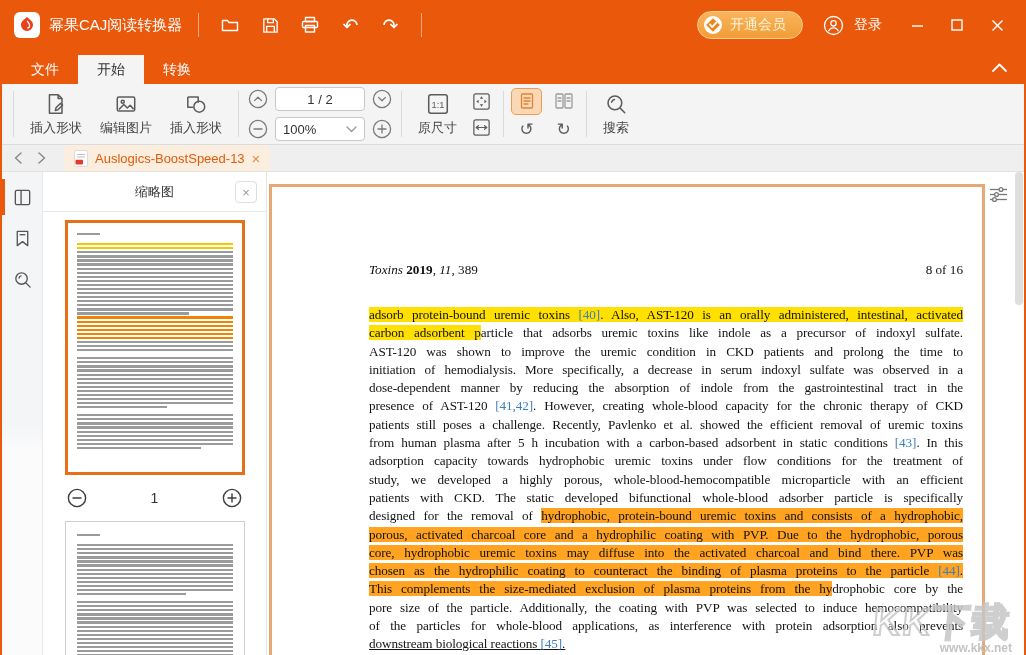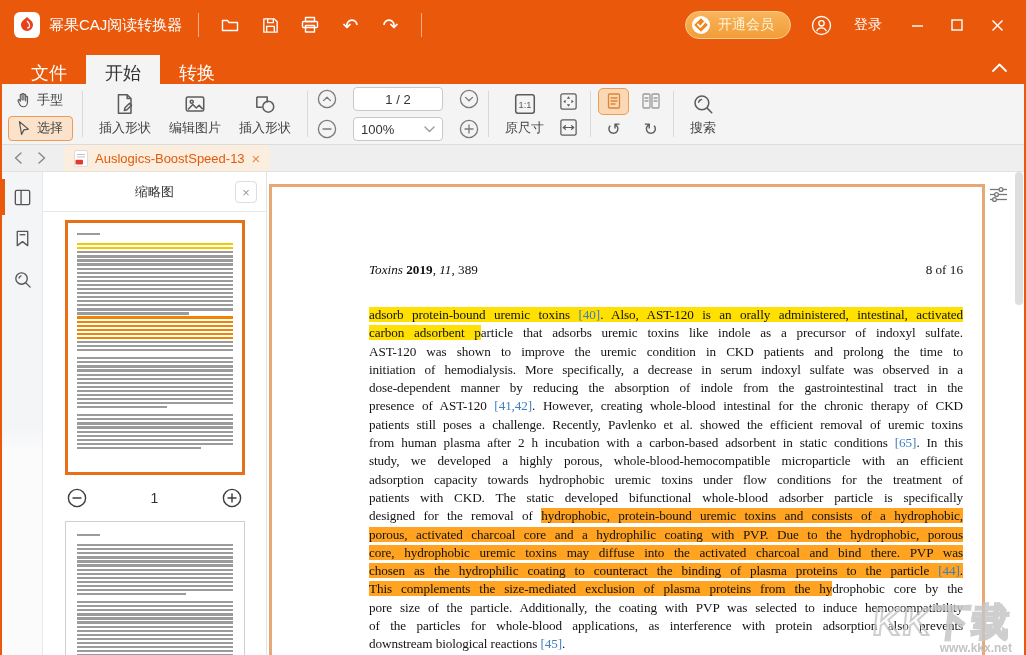--- a/index.html
+++ b/index.html
@@ -16,45 +16,45 @@
   .app-icon { width:26px; height:26px; background:#fff; border-radius:6px; display:flex;
     align-items:center; justify-content:center; }
   .app-title { color:#fff; font-size:15px; }
   .tb-divider { width:1px; height:24px; background:rgba(255,255,255,.5); margin:0 6px; }
   .tb-btn { width:30px; height:30px; background:none; border:none; color:#fff; display:flex;
     align-items:center; justify-content:center; font-size:19px; cursor:pointer; }
   .tb-spacer { flex:1; }
   .vip-btn { display:flex; align-items:center; gap:7px; background:linear-gradient(#F8B45C,#F29D37);
     border:1px solid #FBCD8E; border-radius:15px; padding:3px 16px 3px 5px; color:#FDF3D4;
     font-size:14px; cursor:pointer; }
-  .login-btn { display:flex; align-items:center; gap:22px; background:none; border:none; color:#fff;
+  .login-btn { display:flex; align-items:center; gap:10px; background:none; border:none; color:#fff;
     font-size:14px; margin:0 10px; cursor:pointer; }
   .win-btn { width:30px; height:30px; background:none; border:none; display:flex; align-items:center;
     justify-content:center; cursor:pointer; }
 
   
   .menubar { height:34px; background:var(--accent,#EA580C); display:flex; align-items:flex-end;
     padding-left:10px; flex-shrink:0; }
-  .menu-tab { height:29px; padding:6px 19px; color:#fff; font-size:18px; cursor:pointer; }
+  .menu-tab { height:29px; padding:6px 19px; color:#fff; font-size:14px; cursor:pointer; }
   .menu-tab.active { background:#F4F4F4; color:#333; }
   .ribbon-collapse { margin-left:auto; margin-right:16px; align-self:center; background:none;
     border:none; cursor:pointer; }
 
   
   .ribbon { height:61px; background:#F4F4F4; border-bottom:1px solid #DCDCDC; display:flex;
     align-items:center; padding:0 4px; flex-shrink:0; }
   .rb-divider { width:1px; height:46px; background:#D9D9D9; margin:0 7px; flex-shrink:0; }
   .rb-col { display:flex; flex-direction:column; gap:3px; padding:0 2px; }
   .rb-small { display:flex; align-items:center; gap:5px; height:25px; padding:0 9px 0 5px;
     font-size:13px; color:#444; background:none; border:1px solid transparent; border-radius:4px;
     cursor:pointer; }
   .rb-small.active { background:#FBE2CB; border-color:#ED9A55; }
   .rb-big { display:flex; flex-direction:column; align-items:center; gap:3px; padding:3px 9px;
     font-size:13px; color:#444; background:none; border:none; cursor:pointer; }
-  .rb-grid { display:grid; grid-template-columns:auto auto auto; gap:6px 16px; align-items:center;
+  .rb-grid { display:grid; grid-template-columns:auto auto auto; gap:6px 7px; align-items:center;
     padding:0 2px; }
   .circ-btn { width:20px; height:20px; border:none; background:none; padding:0; cursor:pointer;
     display:flex; align-items:center; justify-content:center; }
   .page-input { width:90px; height:24px; border:1px solid #C8C8C8; border-radius:4px;
     text-align:center; font-size:13px; color:#333; background:#fff; }
   .zoom-select { width:90px; height:24px; border:1px solid #C8C8C8; border-radius:4px; background:#fff;
     display:flex; align-items:center; justify-content:space-between; padding:0 7px; font-size:13px;
     color:#333; cursor:pointer; }
   .rb-mini { width:26px; height:23px; background:none; border:none; display:flex; align-items:center;
     justify-content:center; cursor:pointer; }
@@ -103,21 +103,21 @@
   
   .docarea { flex:1; position:relative; background:#fff; overflow:hidden; }
   .page { position:absolute; left:2px; top:12px; width:716px; bottom:-30px; background:#fff;
     border:3px solid #E7A878; padding:75px 19px 0 97px; }
   .page-head { display:flex; justify-content:space-between; font-family:"Liberation Serif","DejaVu Serif",serif;
     font-size:13.2px; color:#111; margin-bottom:28px; }
   .doc-text { font-family:"Liberation Serif","DejaVu Serif",serif; font-size:13.2px;
     letter-spacing:-0.1px; color:#131313; }
   .doc-line { height:18.3px; line-height:18.3px; overflow:hidden; text-align:justify;
     text-align-last:justify; }
-  .doc-line.noj { text-align:center; text-align-last:left; }
+  .doc-line.noj { text-align:center; text-align-last:left;text-decoration:underline; }
   .hl-y { background:var(--hly,#FFE000); }
   .hl-o { background:var(--hlo,#FFA321); }
   .cite { color:var(--cite,#3D7EBF); }
   .view-settings { position:absolute; right:16px; top:14px; background:none; border:none; cursor:pointer; }
   .scrollthumb { position:absolute; right:1px; top:0; width:8px; height:133px; background:#DEDEDE;
     border-radius:4px; cursor:pointer; }
   .watermark { position:absolute; right:12px; bottom:0; text-align:right; pointer-events:none; }
   .wm-big { font-weight:bold; font-size:38px; letter-spacing:2px; color:rgba(255,255,255,.25);
     -webkit-text-stroke:2px #C6C6C6; transform:skewX(-6deg); opacity:.85; }
   .wm-url { font-weight:bold; font-size:12px; color:#C4C4C4; margin-top:-7px; }
@@ -204,38 +204,20 @@
     <div class="menu-tab active">开始</div>
     <div class="menu-tab">转换</div>
     <button class="ribbon-collapse">
       <svg width="17" height="11" viewBox="0 0 17 11" fill="none" stroke="#fff" stroke-width="1.8" stroke-linecap="round" stroke-linejoin="round">
           <path d="M2 9l6.5-6.5L15 9"></path>
         </svg>
     </button>
   </div>
 
   <div class="ribbon">
-    <div class="rb-col">
-      <button class="rb-small">
-        <span>
-          <svg width="18" height="18" viewBox="0 0 20 20" fill="none" stroke="#5c5c5c" stroke-width="1.3" stroke-linecap="round" stroke-linejoin="round">
-              <path d="M7 11.5V4.8a1 1 0 0 1 2 0V10m0-6.2a1 1 0 0 1 2 0V10m0-5.2a1 1 0 0 1 2 0V11m0-4a1 1 0 0 1 2 0v5.2c0 3.1-2 5.3-4.6 5.3-2.2 0-3.6-1.1-4.3-2.9L4.6 11c-.5-1 .9-1.9 1.7-.9l.7 1.4"></path>
-            </svg>
-        </span>
-        <span>手型</span>
-      </button>
-      <button class="rb-small active">
-        <span>
-          <svg width="18" height="18" viewBox="0 0 20 20" fill="none" stroke="#555" stroke-width="1.3" stroke-linejoin="round">
-              <path d="M6 3l10 8.2-5 .9-2.6 5z"></path>
-            </svg>
-        </span>
-        <span>选择</span>
-      </button>
-    </div>
     <div class="rb-divider"></div>
     <button class="rb-big">
       <span>
         <svg width="24" height="24" viewBox="0 0 22 22" fill="none" stroke="#5c5c5c" stroke-width="1.4" stroke-linejoin="round">
             <path d="M5 2.5h8l3.5 3.5v13.5H5z"></path>
             <path d="M13 2.5V6h3.5"></path>
             <path d="M11 14.5l4.2-4.2 1.8 1.8-4.2 4.2-2.4.6z"></path>
           </svg>
       </span>
       <span>插入形状</span>
@@ -524,25 +506,25 @@
         <div class="page-head">
           <span id="doc-header-left"><span style="font-style: italic;">Toxins </span><span style="font-weight: bold;">2019</span><span>, </span><span style="font-style: italic; text-align: center;">11</span><span>, 389</span></span>
           <span>8 of 16</span>
         </div>
         <div class="doc-text" id="doc-text">
             <div class="doc-line"><span class="hl-y">adsorb protein-bound uremic toxins </span><span class="hl-y cite">[40]</span><span class="hl-y">. Also, AST-120 is an orally administered, intestinal, activated</span></div>
             <div class="doc-line"><span class="hl-y">carbon adsorbent p</span><span>article that adsorbs uremic toxins like indole as a precursor of indoxyl sulfate.</span></div>
             <div class="doc-line"><span>AST-120 was shown to improve the uremic condition in CKD patients and prolong the time to</span></div>
             <div class="doc-line"><span>initiation of hemodialysis. More specifically, a decrease in serum indoxyl sulfate was observed in a</span></div>
             <div class="doc-line"><span>dose-dependent manner by reducing the absorption of indole from the gastrointestinal tract in the</span></div>
-            <div class="doc-line"><span>presence of AST-120 </span><span class="cite">[41,42]</span><span>. However, creating whole-blood intestinal for the chronic therapy of CKD</span></div>
+            <div class="doc-line"><span>presence of AST-120 </span><span class="cite">[41,42]</span><span>. However, creating whole-blood capacity for the chronic therapy of CKD</span></div>
             <div class="doc-line"><span>patients still poses a challenge. Recently, Pavlenko et al. showed the efficient removal of uremic toxins</span></div>
-            <div class="doc-line"><span>from human plasma after 2 h incubation with a carbon-based adsorbent in static conditions </span><span class="cite">[65]</span><span>. In this</span></div>
+            <div class="doc-line"><span>from human plasma after 5 h incubation with a carbon-based adsorbent in static conditions </span><span class="cite">[43]</span><span>. In this</span></div>
+            <div class="doc-line"><span>adsorption capacity towards hydrophobic uremic toxins under flow conditions for the treatment of</span></div>
             <div class="doc-line"><span>study, we developed a highly porous, whole-blood-hemocompatible microparticle with an efficient</span></div>
-            <div class="doc-line"><span>adsorption capacity towards hydrophobic uremic toxins under flow conditions for the treatment of</span></div>
             <div class="doc-line"><span>patients with CKD. The static developed bifunctional whole-blood adsorber particle is specifically</span></div>
             <div class="doc-line"><span>designed for the removal of </span><span class="hl-o">hydrophobic, protein-bound uremic toxins and consists of a hydrophobic,</span></div>
             <div class="doc-line"><span class="hl-o">porous, activated charcoal core and a hydrophilic coating with PVP. Due to the hydrophobic, porous</span></div>
             <div class="doc-line"><span class="hl-o">core, hydrophobic uremic toxins may diffuse into the activated charcoal and bind there. PVP was</span></div>
             <div class="doc-line"><span class="hl-o">chosen as the hydrophilic coating to counteract the binding of plasma proteins to the particle </span><span class="hl-o cite">[44]</span><span class="hl-o">.</span></div>
             <div class="doc-line"><span class="hl-o">This complements the size-mediated exclusion of plasma proteins from the hy</span><span>drophobic core by the</span></div>
             <div class="doc-line"><span>pore size of the particle. Additionally, the coating with PVP was selected to induce hemocompatibility</span></div>
             <div class="doc-line"><span>of the particles for whole-blood applications, as interference with protein adsorption also prevents</span></div>
             <div class="doc-line noj"><span>downstream biological reactions </span><span class="cite">[45]</span><span>.</span></div>
             <div class="doc-line" style="text-indent: 26px;"><span>Activated charcoal has already been used for the adsorption of methionine, tyrosine, and</span></div>

